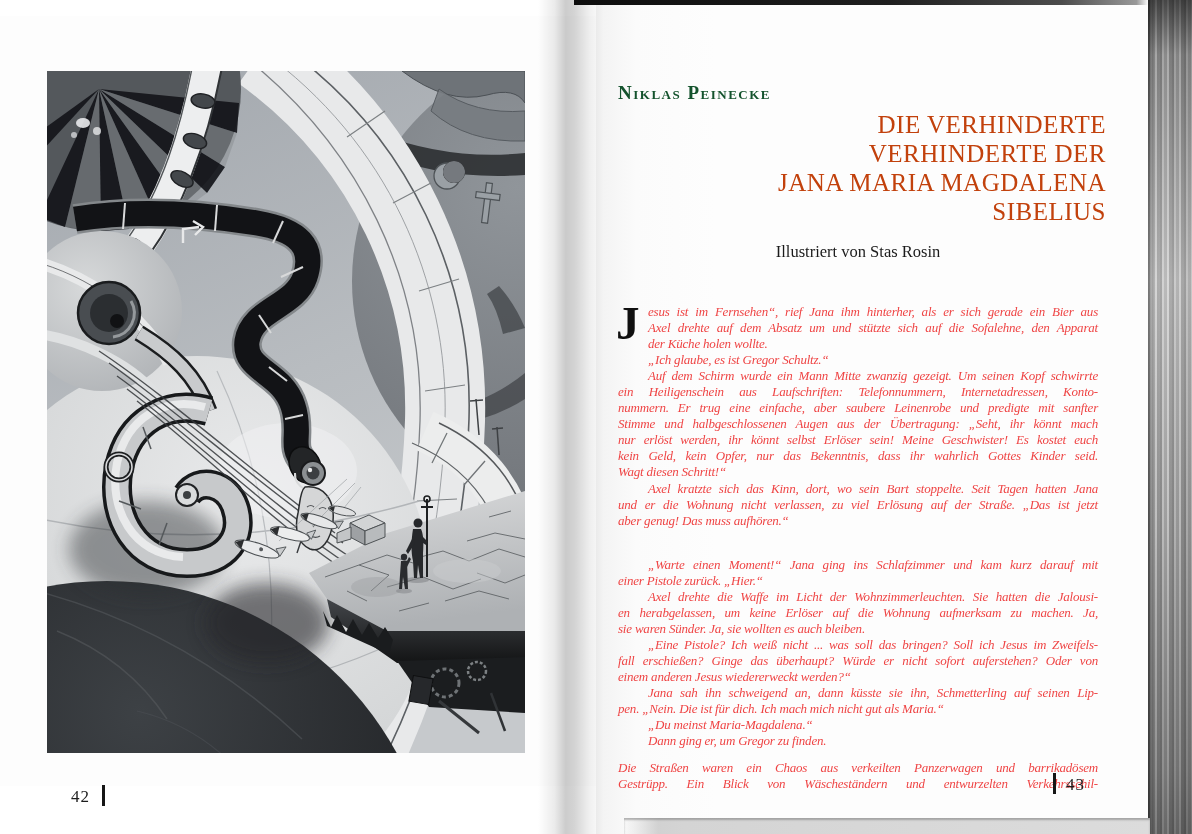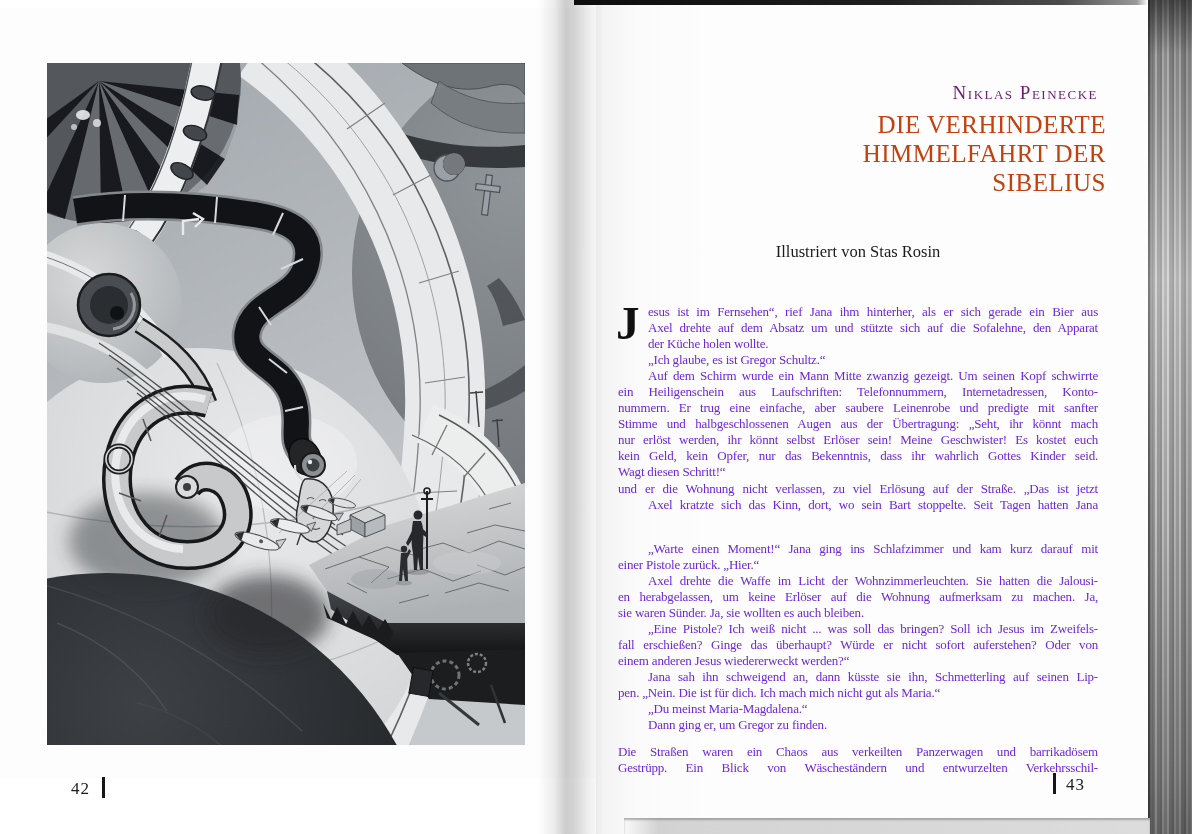--- a/index.html
+++ b/index.html
@@ -2,21 +2,21 @@
 <html><head>
 <meta charset="utf-8">
 <style>
   html,body{margin:0;padding:0;}
   body{
     width:1192px;height:834px;position:relative;overflow:hidden;
     background:#ffffff;
     font-family:"Liberation Serif", serif;
   }
   
-  .page-left{position:absolute;left:0;top:8px;width:596px;height:770px;background:#fdfdfd;}
+  .page-left{position:absolute;left:0;top:16px;width:596px;height:770px;background:#fdfdfd;}
   .page-right{position:absolute;left:596px;top:0;width:596px;height:834px;
     background:linear-gradient(90deg,#f2f2f2 0px,#fbfbfb 40px,#fdfdfd 120px);}
   
   .gutter{position:absolute;left:538px;top:0;width:66px;height:834px;pointer-events:none;
     background:linear-gradient(90deg,rgba(0,0,0,0) 0%,rgba(0,0,0,.08) 25%,rgba(0,0,0,.20) 42%,rgba(0,0,0,.17) 55%,rgba(0,0,0,.06) 78%,rgba(0,0,0,0) 100%);}
   
   .top-edge{position:absolute;left:574px;top:0;width:574px;height:5px;
     background:linear-gradient(90deg,#0d0d0d,#1f1f1f 55%,#4c4c4c 85%,#999 98%,rgba(150,150,150,0));}
   
   .edge-band{position:absolute;left:1148px;top:0;width:44px;height:834px;
@@ -31,28 +31,28 @@
   
   .folio{position:absolute;font-size:17px;color:#1c1c1c;letter-spacing:1px;}
   .folio-left{left:71px;top:769px;}
   .folio-right{left:1053px;top:773px;}
   .folio-bar{display:inline-block;width:3px;height:21px;background:#161616;vertical-align:-4px;}
   .folio-left .folio-bar{margin-left:12px;}
   .folio-right .folio-bar{margin-right:10px;}
   
   .illustration{position:absolute;left:47px;top:55px;width:478px;height:682px;}
   
-  .author{position:absolute;left:618px;top:82px;width:480px;text-align:right;
-    font-size:19px;font-variant:small-caps;letter-spacing:1.5px;color:#701a75;}
+  .author{position:absolute;left:618px;top:82px;width:480px;text-align:left;
+    font-size:19px;font-variant:small-caps;letter-spacing:1.5px;color:#14532d;font-weight:bold;}
   .title{position:absolute;left:610px;top:110px;width:496px;text-align:right;
     font-size:25px;line-height:29px;letter-spacing:.5px;color:#c2410c;}
   .subtitle{position:absolute;left:618px;top:242px;width:480px;text-align:center;
     font-size:16.5px;color:#1b1b1b;}
   .text-body{position:absolute;left:618px;top:304px;width:480px;
-    font-size:13px;line-height:16.05px;letter-spacing:-0.2px;color:#6d28d9;}
+    font-size:13px;line-height:16.05px;letter-spacing:-0.2px;color:#ef4444;font-style:italic;}
   .bline{white-space:nowrap;text-align:left;}
   .bline.just{text-align:justify;text-align-last:justify;}
   .bline.gap{margin-top:11px;}
   .dropcap{position:absolute;left:616px;top:302px;font-size:47px;line-height:42px;
     font-weight:bold;color:#101010;}
 </style>
 </head>
 <body>
 
 <div class="page-left">
@@ -363,41 +363,43 @@
     <span>42</span><span class="folio-bar"></span>
   </div>
 </div>
 
 <div class="page-right"></div>
 
 <div class="author">Niklas Peinecke</div>
 
 <div class="title">
   <div>DIE VERHINDERTE</div>
-  <div>HIMMELFAHRT DER</div>
+  <div>VERHINDERTE DER</div>
+  <div>JANA MARIA MAGDALENA</div>
   <div>SIBELIUS</div>
 </div>
 
 <div class="subtitle">Illustriert von Stas Rosin</div>
 
 <div class="dropcap">J</div>
 <div class="text-body">
     <div class="bline just" style="padding-left: 30px;">esus ist im Fernsehen“, rief Jana ihm hinterher, als er sich gerade ein Bier aus</div>
     <div class="bline just" style="padding-left: 30px;">Axel drehte auf dem Absatz um und stützte sich auf die Sofalehne, den Apparat</div>
     <div class="bline" style="padding-left: 30px;">der Küche holen wollte.</div>
     <div class="bline" style="padding-left: 30px;">„Ich glaube, es ist Gregor Schultz.“</div>
     <div class="bline just" style="padding-left: 30px;">Auf dem Schirm wurde ein Mann Mitte zwanzig gezeigt. Um seinen Kopf schwirrte</div>
     <div class="bline just">ein Heiligenschein aus Laufschriften: Telefonnummern, Internetadressen, Konto-</div>
     <div class="bline just">nummern. Er trug eine einfache, aber saubere Leinenrobe und predigte mit sanfter</div>
     <div class="bline just">Stimme und halbgeschlossenen Augen aus der Übertragung: „Seht, ihr könnt mach</div>
     <div class="bline just">nur erlöst werden, ihr könnt selbst Erlöser sein! Meine Geschwister! Es kostet euch</div>
     <div class="bline just">kein Geld, kein Opfer, nur das Bekenntnis, dass ihr wahrlich Gottes Kinder seid.</div>
     <div class="bline">Wagt diesen Schritt!“</div>
+    <div class="bline just" style="padding-left: 30px;">Axel kratzte sich das Kinn, dort, wo sein Bart stoppelte. Seit Tagen hatten Jana</div>
     <div class="bline just">und er die Wohnung nicht verlassen, zu viel Erlösung auf der Straße. „Das ist jetzt</div>
-    <div class="bline just" style="padding-left: 30px;">Axel kratzte sich das Kinn, dort, wo sein Bart stoppelte. Seit Tagen hatten Jana</div>
+    <div class="bline">aber genug! Das muss aufhören.“</div>
     <div class="bline just" style="padding-left: 30px; margin-top: 28px;">„Warte einen Moment!“ Jana ging ins Schlafzimmer und kam kurz darauf mit</div>
     <div class="bline">einer Pistole zurück. „Hier.“</div>
     <div class="bline just" style="padding-left: 30px;">Axel drehte die Waffe im Licht der Wohnzimmerleuchten. Sie hatten die Jalousi-</div>
     <div class="bline just">en herabgelassen, um keine Erlöser auf die Wohnung aufmerksam zu machen. Ja,</div>
     <div class="bline">sie waren Sünder. Ja, sie wollten es auch bleiben.</div>
     <div class="bline just" style="padding-left: 30px;">„Eine Pistole? Ich weiß nicht ... was soll das bringen? Soll ich Jesus im Zweifels-</div>
     <div class="bline just">fall erschießen? Ginge das überhaupt? Würde er nicht sofort auferstehen? Oder von</div>
     <div class="bline">einem anderen Jesus wiedererweckt werden?“</div>
     <div class="bline just" style="padding-left: 30px;">Jana sah ihn schweigend an, dann küsste sie ihn, Schmetterling auf seinen Lip-</div>
     <div class="bline">pen. „Nein. Die ist für dich. Ich mach mich nicht gut als Maria.“</div>

